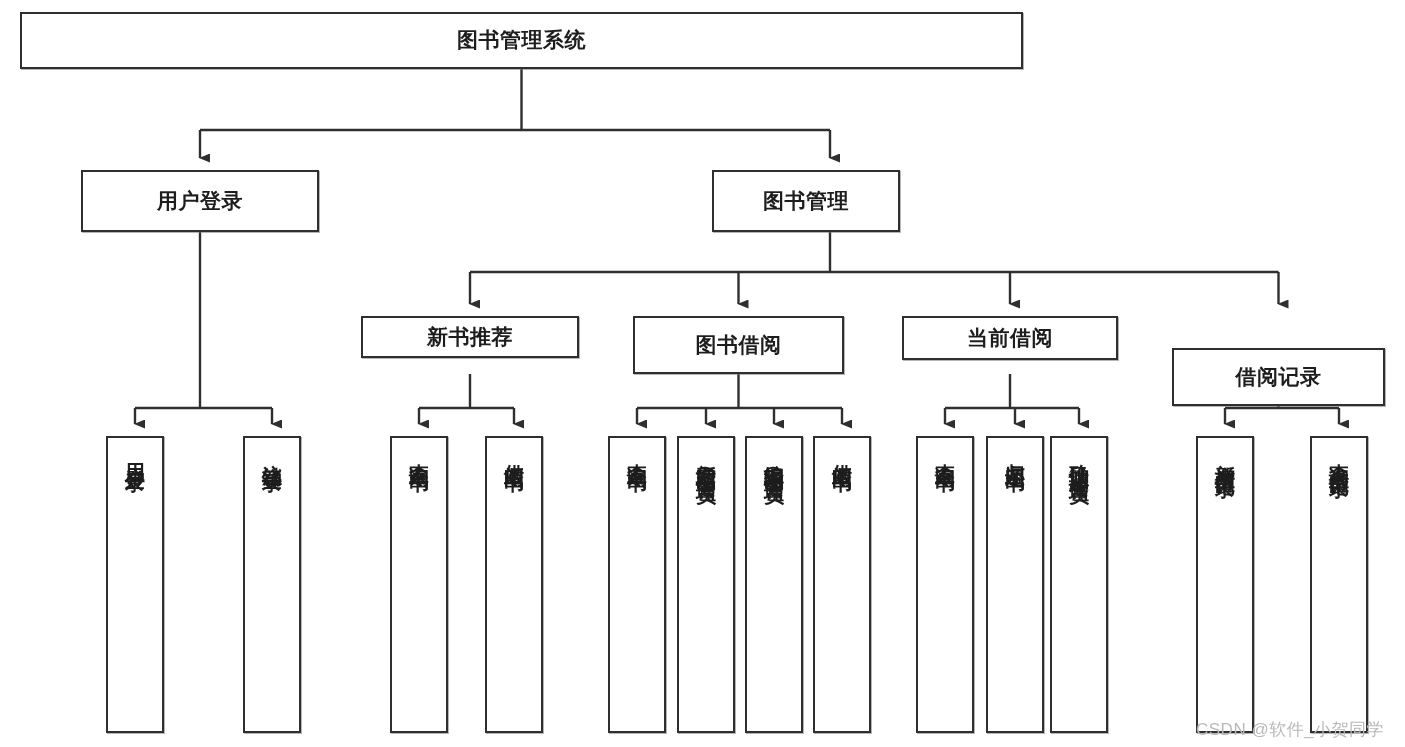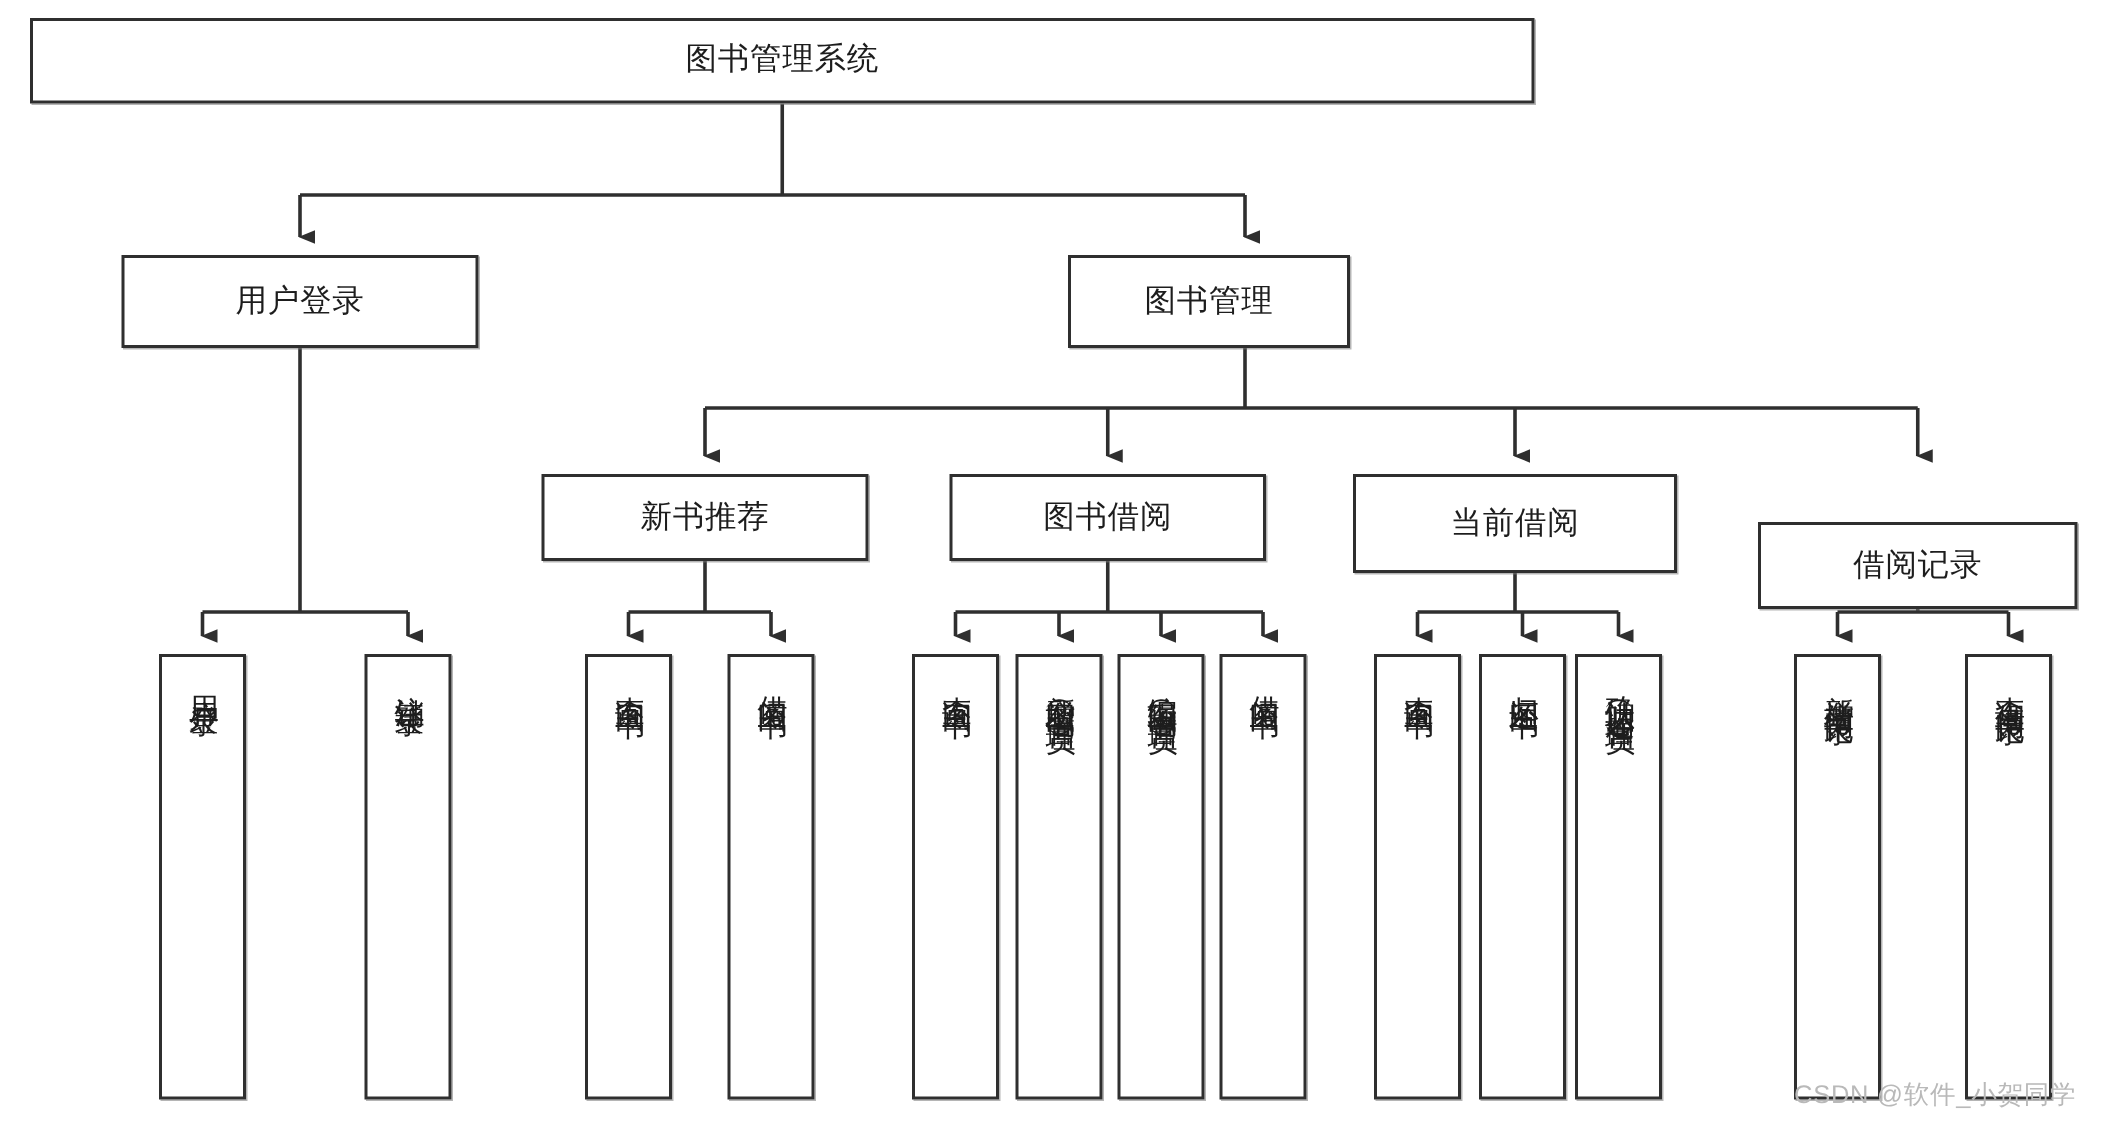--- a/index.html
+++ b/index.html
@@ -29,20 +29,21 @@
   .node {
     position: absolute;
     box-sizing: border-box;
     background: #ffffff;
     border: 2px solid #2f2f2f;
     display: flex;
     align-items: center;
     justify-content: center;
     color: #1d1d1d;
     box-shadow: 1px 1px 0 rgba(120,120,120,0.55);
+    font-weight: bold;
   }
   .node .label {
     display: block;
     text-align: center;
     line-height: 1.25;
     white-space: nowrap;
   }
   .node.horizontal .label {
     writing-mode: horizontal-tb;
     font-size: 21px;
@@ -121,27 +122,27 @@
     <span class="label">图书管理系统</span>
   </div>
 
   <div class="node horizontal" id="node-user-login" style="left: 81px; top: 170px; width: 238px; height: 62px;">
     <span class="label">用户登录</span>
   </div>
   <div class="node horizontal" id="node-book-management" style="left: 712px; top: 170px; width: 188px; height: 62px;">
     <span class="label">图书管理</span>
   </div>
 
-  <div class="node horizontal" id="node-new-book-recommend" style="left: 361px; top: 316px; width: 218px; height: 58px;">
+  <div class="node horizontal" id="node-new-book-recommend" style="left: 361px; top: 316px; width: 218px; height: 42px;">
     <span class="label">新书推荐</span>
   </div>
   <div class="node horizontal" id="node-book-borrow" style="left: 633px; top: 316px; width: 211px; height: 58px;">
     <span class="label">图书借阅</span>
   </div>
-  <div class="node horizontal" id="node-current-borrow" style="left: 902px; top: 316px; width: 216px; height: 66px;">
+  <div class="node horizontal" id="node-current-borrow" style="left: 902px; top: 316px; width: 216px; height: 44px;">
     <span class="label">当前借阅</span>
   </div>
   <div class="node horizontal" id="node-borrow-record" style="left: 1172px; top: 316px; width: 213px; height: 58px; margin-top: 32px;">
     <span class="label">借阅记录</span>
   </div>
 
   <div id="leaf-container">
       <div class="node vertical" id="leaf-user-login" style="left: 106px; top: 436px; width: 58px; height: 297px;">
         <span class="label">用户登录</span>
       </div>

